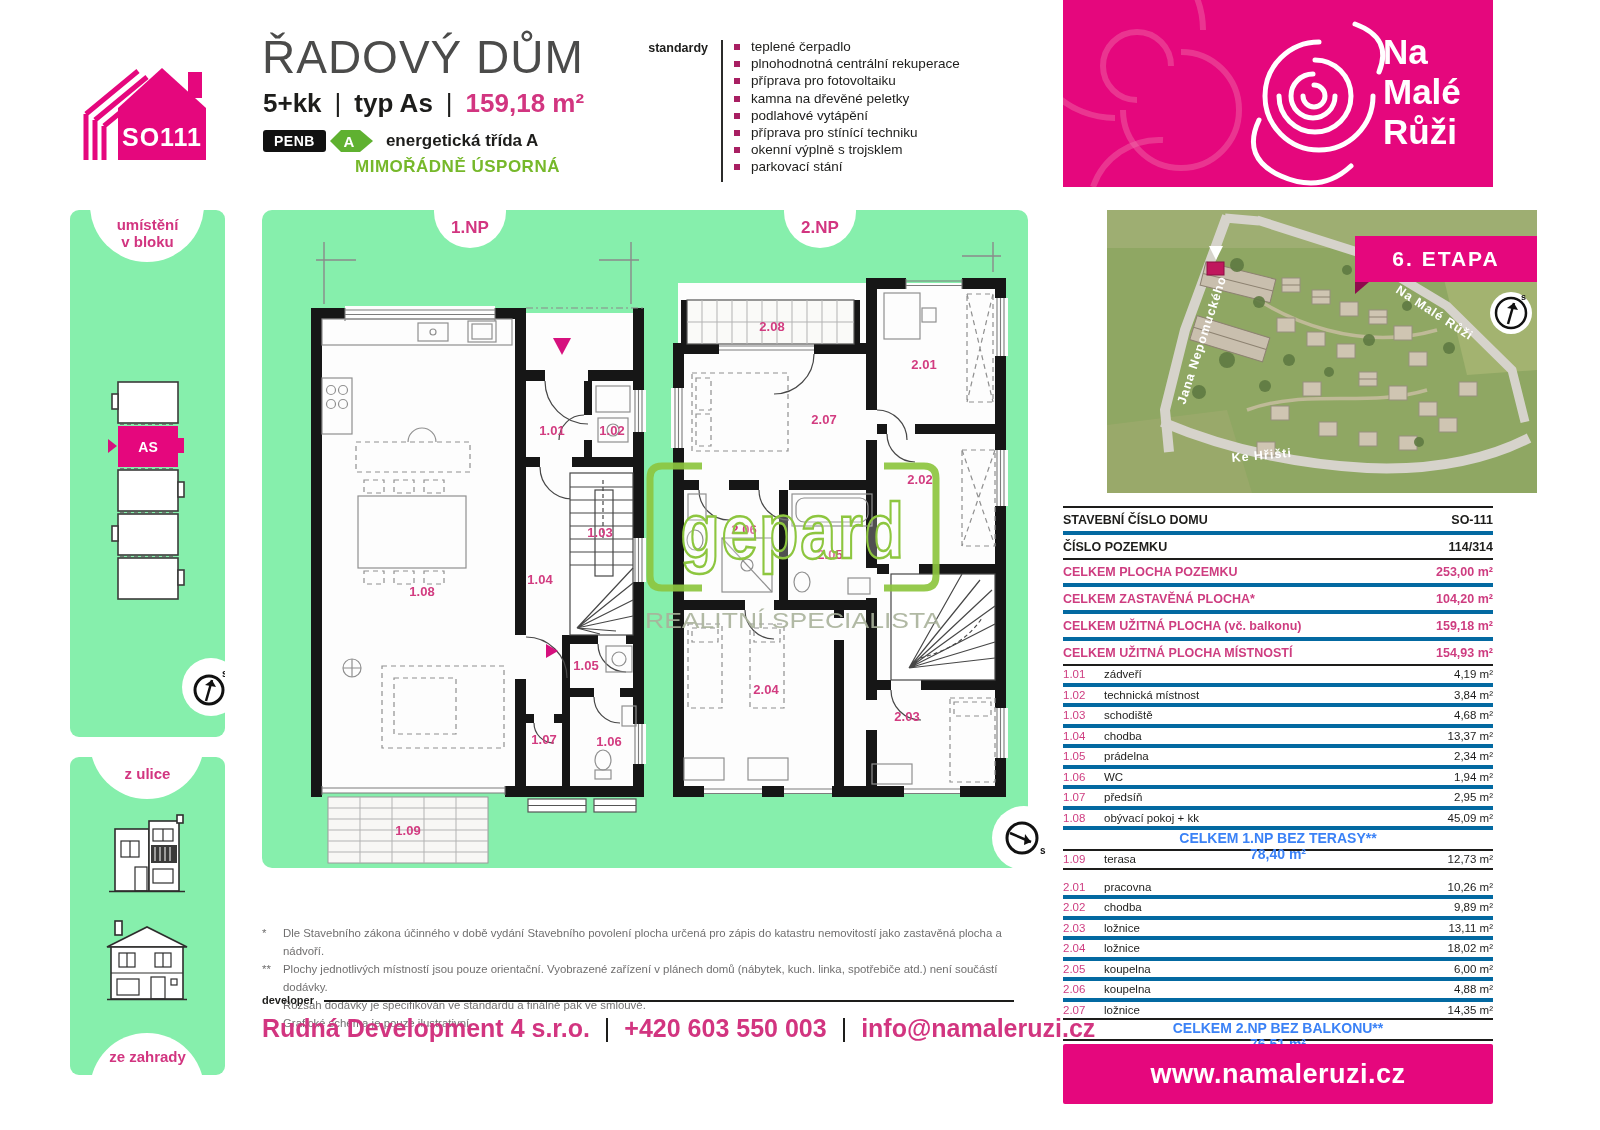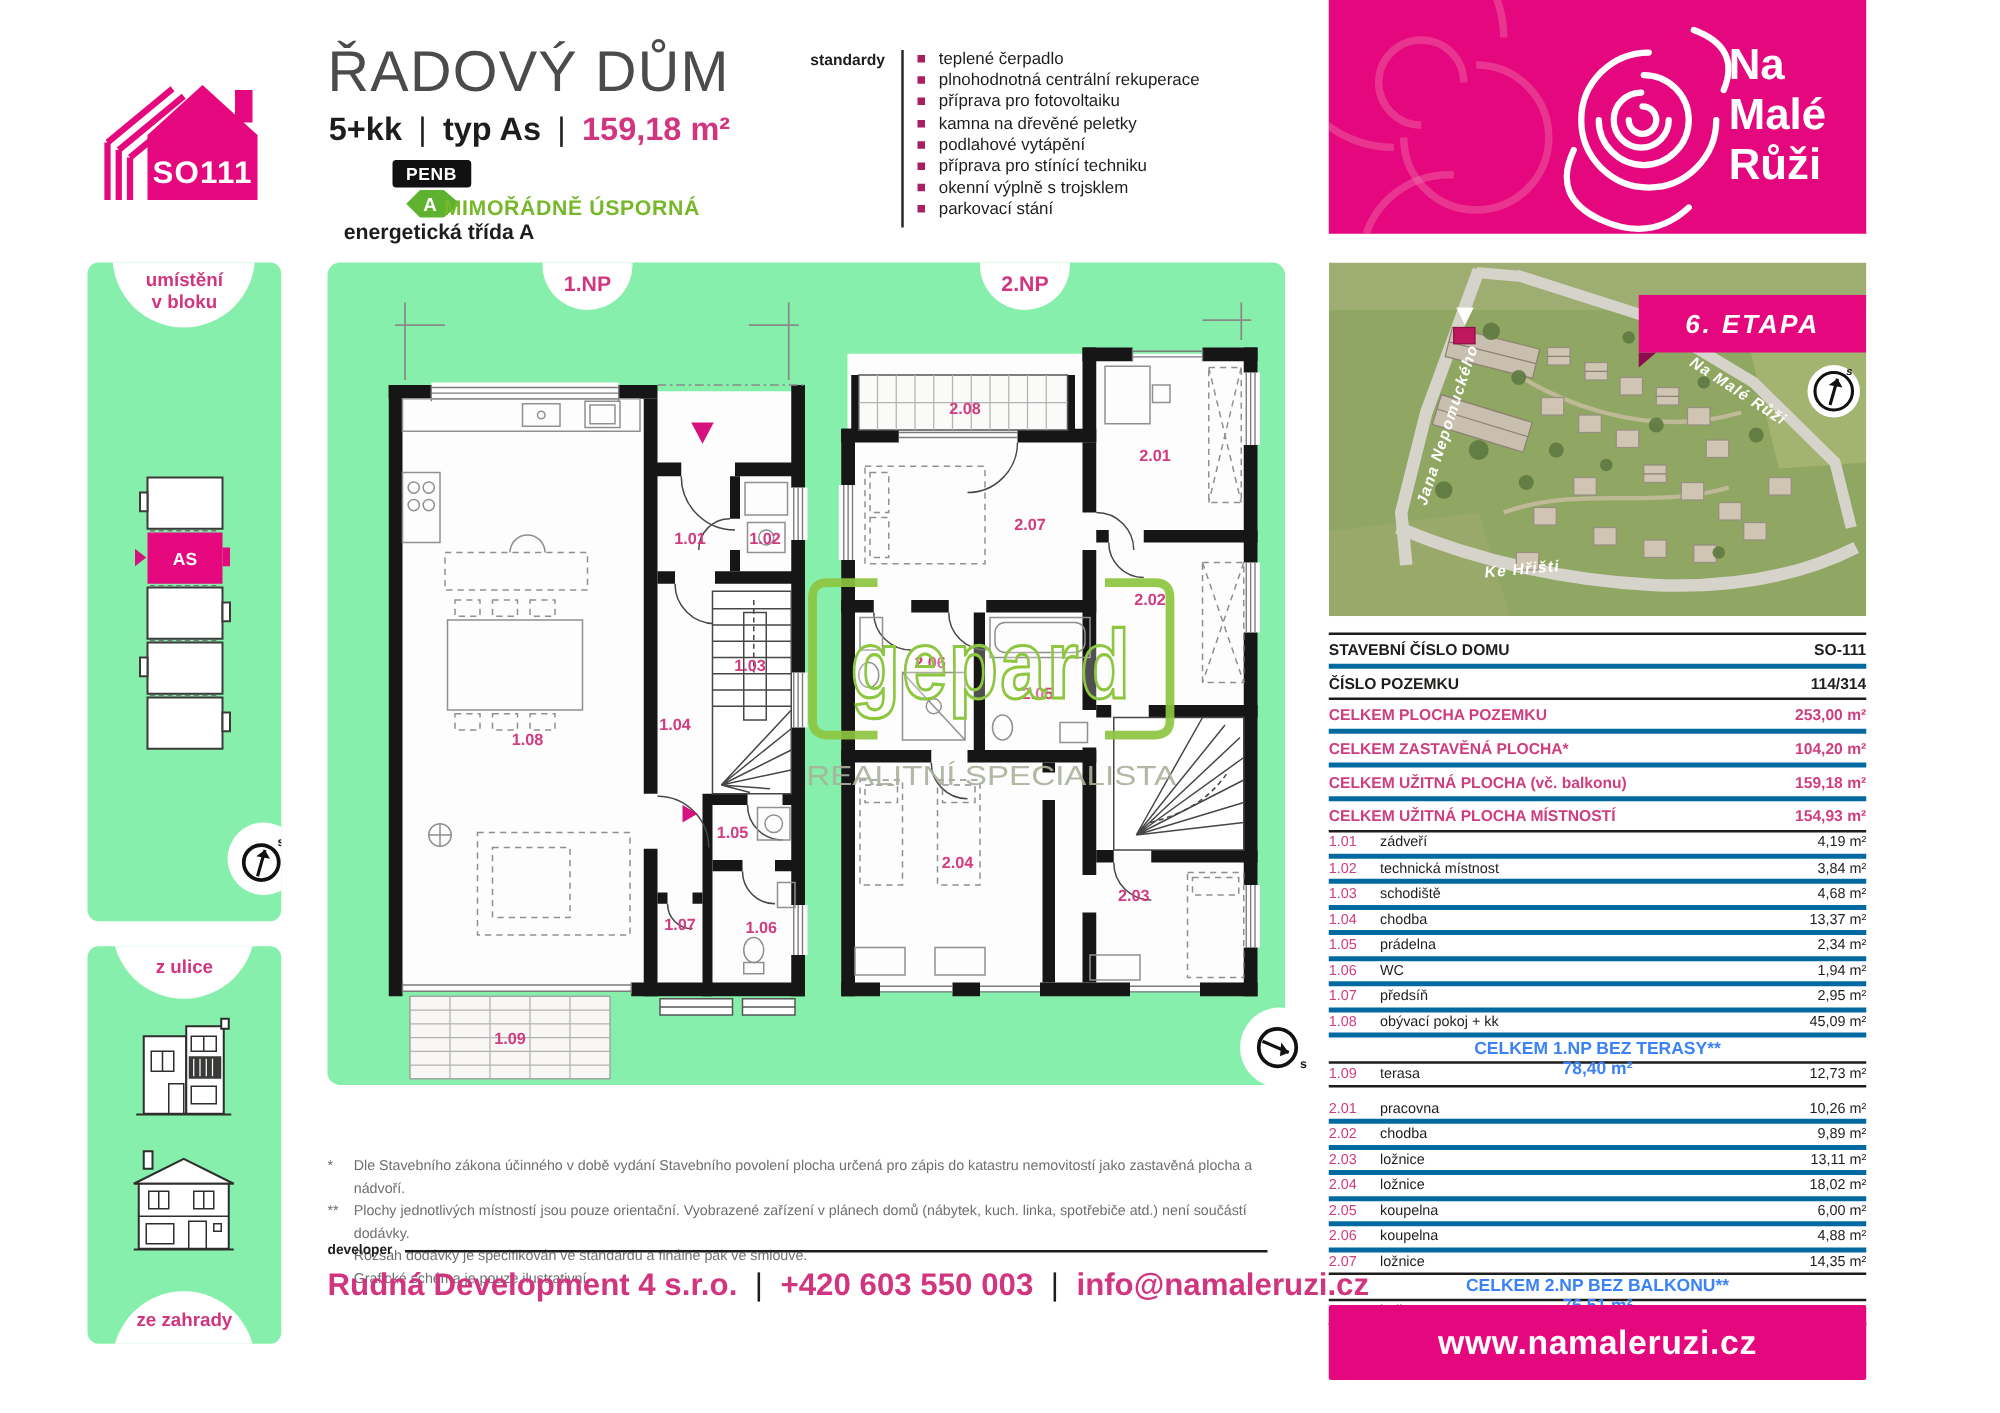--- a/index.html
+++ b/index.html
@@ -6,21 +6,21 @@
   .page{position:relative;width:1600px;height:1130px;background:#fff;overflow:hidden;
         font-family:"Liberation Sans",sans-serif;color:#1d1d1b;}
   .abs{position:absolute;}
   
   .main-title{position:absolute;left:262px;top:30px;font-size:46px;font-weight:300;
               letter-spacing:1px;color:#4b4b4a;}
   .subtitle{position:absolute;left:263px;top:88px;display:flex;align-items:flex-start;gap:13px;
             font-size:26px;font-weight:bold;color:#1d1d1b;}
   .subtitle .sep{font-weight:400;color:#1d1d1b;}
   .subtitle .area{color:#D23580;}
-  .penb-row{position:absolute;left:263px;top:128px;display:flex;align-items:center;flex-direction:column;}
+  .penb-row{position:absolute;left:263px;top:128px;display:flex;align-items:center;}
   .penb-tag{background:#111;color:#fff;font-size:14px;font-weight:bold;padding:3px 11px;
             border-radius:3px;letter-spacing:.5px;}
   .penb-arrow{margin-left:2px;}
   .energy-text{margin-left:12px;font-size:17px;font-weight:bold;}
   .energy-sub{position:absolute;left:355px;top:157px;font-size:17px;font-weight:bold;
               color:#76B82A;letter-spacing:.5px;}
   
   .standards{position:absolute;left:648px;top:38px;display:flex;}
   .standards-label{width:60px;text-align:right;font-size:12.5px;font-weight:bold;margin-top:3px;}
   .standards-div{width:2px;background:#2b2b2a;height:142px;margin:2px 11px 0 13px;}
@@ -37,21 +37,21 @@
   #sidebar-b{left:70px;top:757px;width:155px;height:318px;}
   .notch{position:absolute;background:#fff;border-radius:50%;}
   .side-title{position:absolute;left:0;right:0;text-align:center;color:#D23580;
               font-size:15px;font-weight:bold;line-height:17px;}
   
   #plans-panel{left:262px;top:210px;width:766px;height:658px;border-radius:10px;}
   .np-label{position:absolute;top:8px;width:80px;text-align:center;color:#D23580;
             font-size:17px;font-weight:bold;}
   .watermark{position:absolute;left:378px;top:248px;width:306px;height:188px;}
   
-  #aerial{left:1063px;top:210px;width:486px;height:283px;overflow:hidden;font-style:italic;}
+  #aerial{left:1107px;top:210px;width:486px;height:283px;overflow:hidden;}
   
   .tbl{position:absolute;left:1063px;top:506px;width:430px;}
   .trow{display:flex;justify-content:space-between;align-items:center;}
   .tinfo{height:23px;font-size:12.5px;font-weight:bold;color:#1d1d1b;}
   .tsum{height:23px;font-size:12.5px;font-weight:bold;color:#CE3D80;}
   .troom{height:16.5px;font-size:11.5px;color:#1d1d1b;}
   .ttotal{height:19px;font-size:14px;font-weight:bold;color:#3b82f6;flex-direction:column;}
   .rnum{color:#CE3D80;width:32px;flex:none;}
   .rname{flex:1;padding-left:9px;}
   .bt1{border-top:4px solid #0369a1;}

